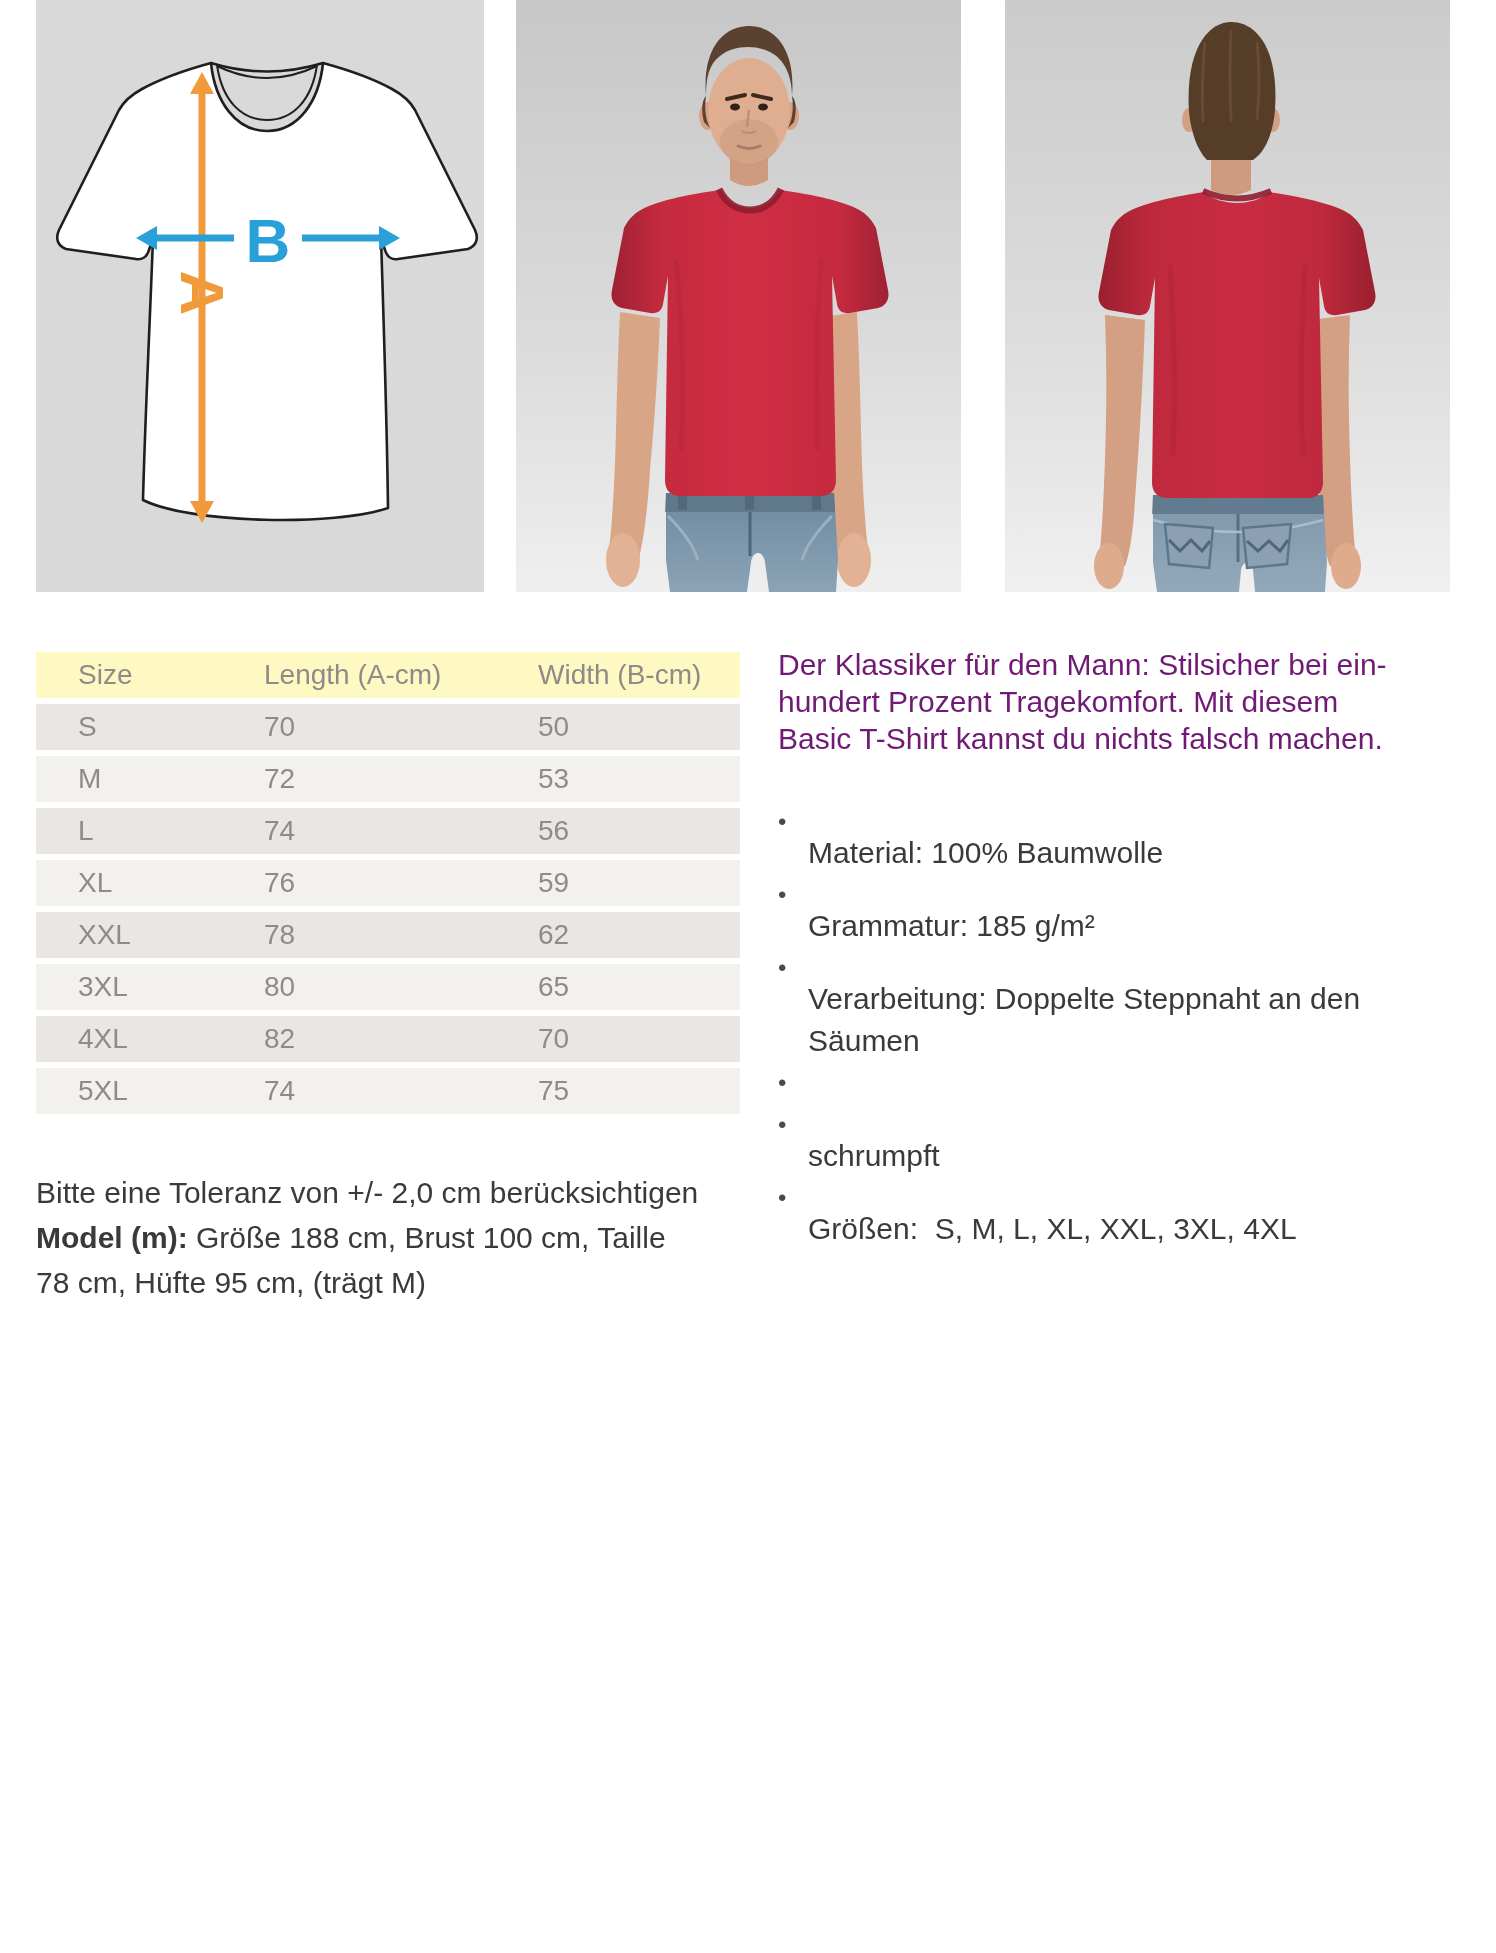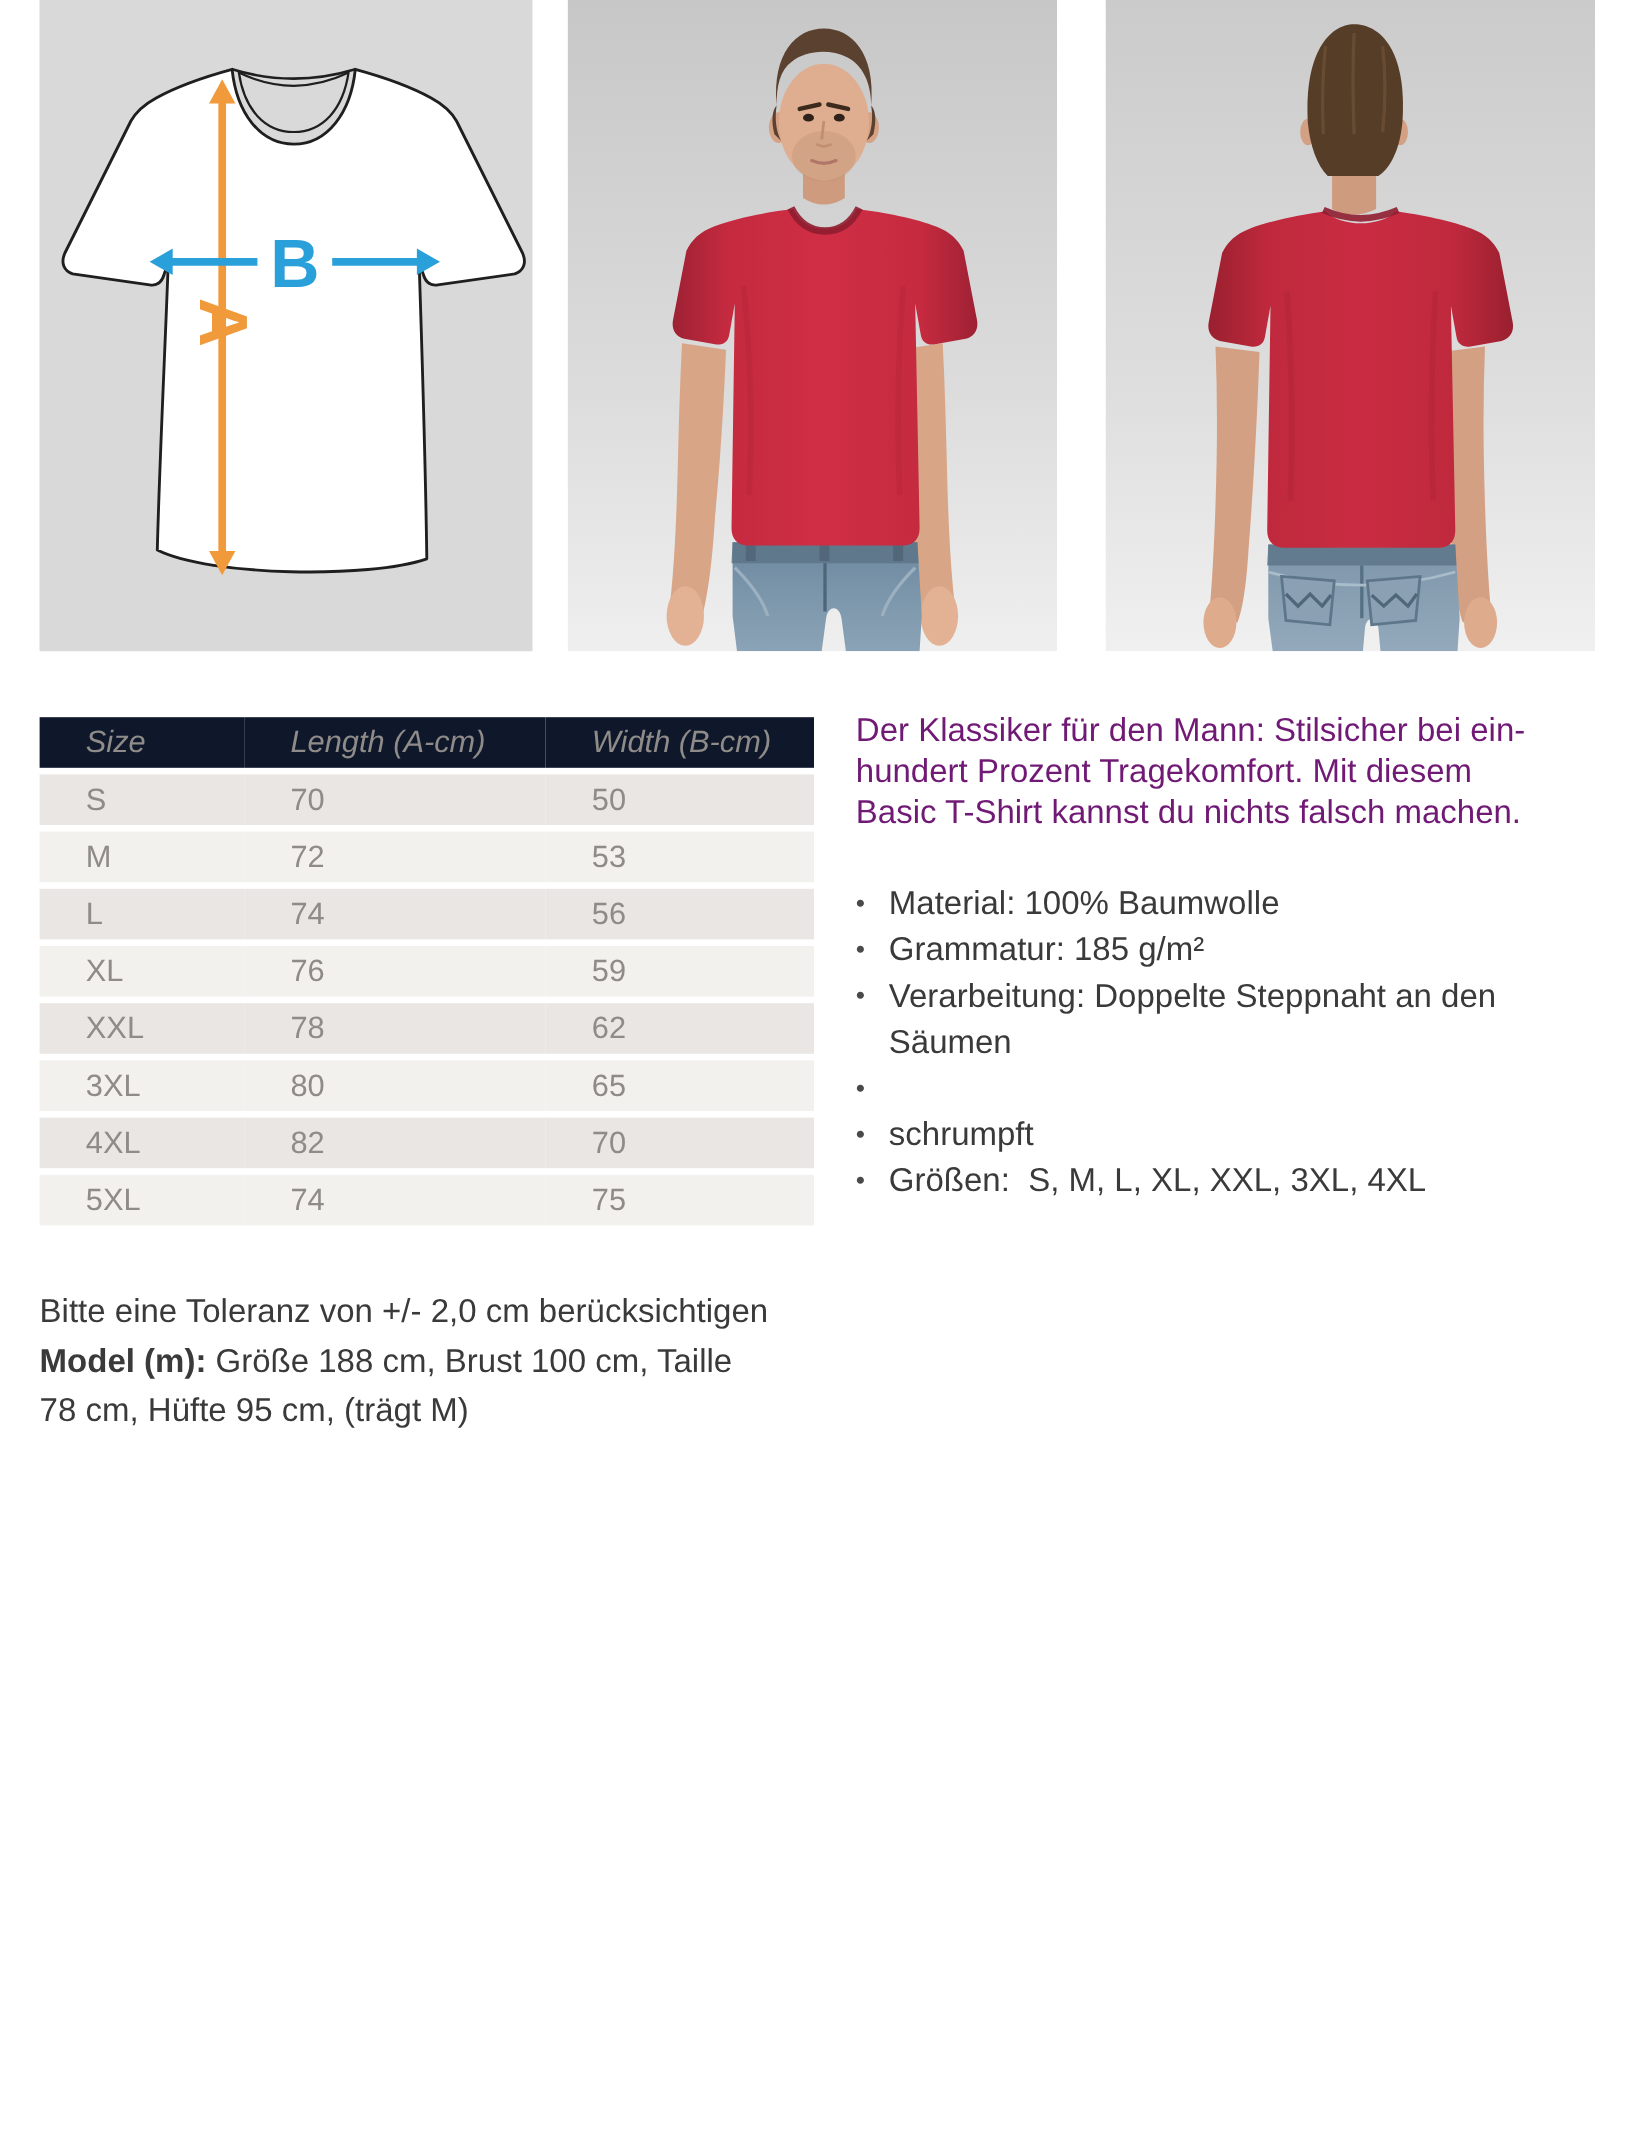--- a/index.html
+++ b/index.html
@@ -23,36 +23,36 @@
 
   
   table.size-table { width:704px; border-collapse:separate; border-spacing:0 6px; table-layout:fixed; }
   table.size-table col.c1 { width:186px; }
   table.size-table col.c2 { width:274px; }
   table.size-table col.c3 { width:244px; }
   table.size-table th, table.size-table td {
     height:46px; font-size:28px; font-weight:400; text-align:left;
     color:#8e8b88; padding:0 0 0 42px; vertical-align:middle;
   }
-  table.size-table tr.hdr   { background:#0f172a;font-style:italic; }
+  table.size-table tr.hdr   { background:#fef9c3; }
   table.size-table tr.even  { background:#e9e6e3; }
   table.size-table tr.odd   { background:#f3f1ee; }
 
   
   .notes { margin-top:50px; font-size:30px; line-height:45px; color:#3a3a3a; }
   .notes .model-label { font-weight:700; }
   .note-line { white-space:pre-wrap; }
 
   
   .desc { font-size:30px; line-height:37px; color:#701a75; }
   .desc-line { white-space:pre-wrap; }
   ul.features { list-style:none; margin-top:44px; }
   ul.features li { display:flex; align-items:flex-start; }
   .bullet { flex:none; width:30px; font-size:24px; line-height:42px; color:#4a4a4a; }
-  .feat-text { font-size:30px; line-height:42px; color:#3a3a3a; }
+  .feat-text { font-size:30px; line-height:42px; color:#3a3a3a;margin-top:31px; }
   .feat-line { white-space:pre-wrap; }
 </style>
 </head>
 <body>
 
 <div class="page">
 
   <div class="images-row">
 
     <div class="img-box img-diagram">

